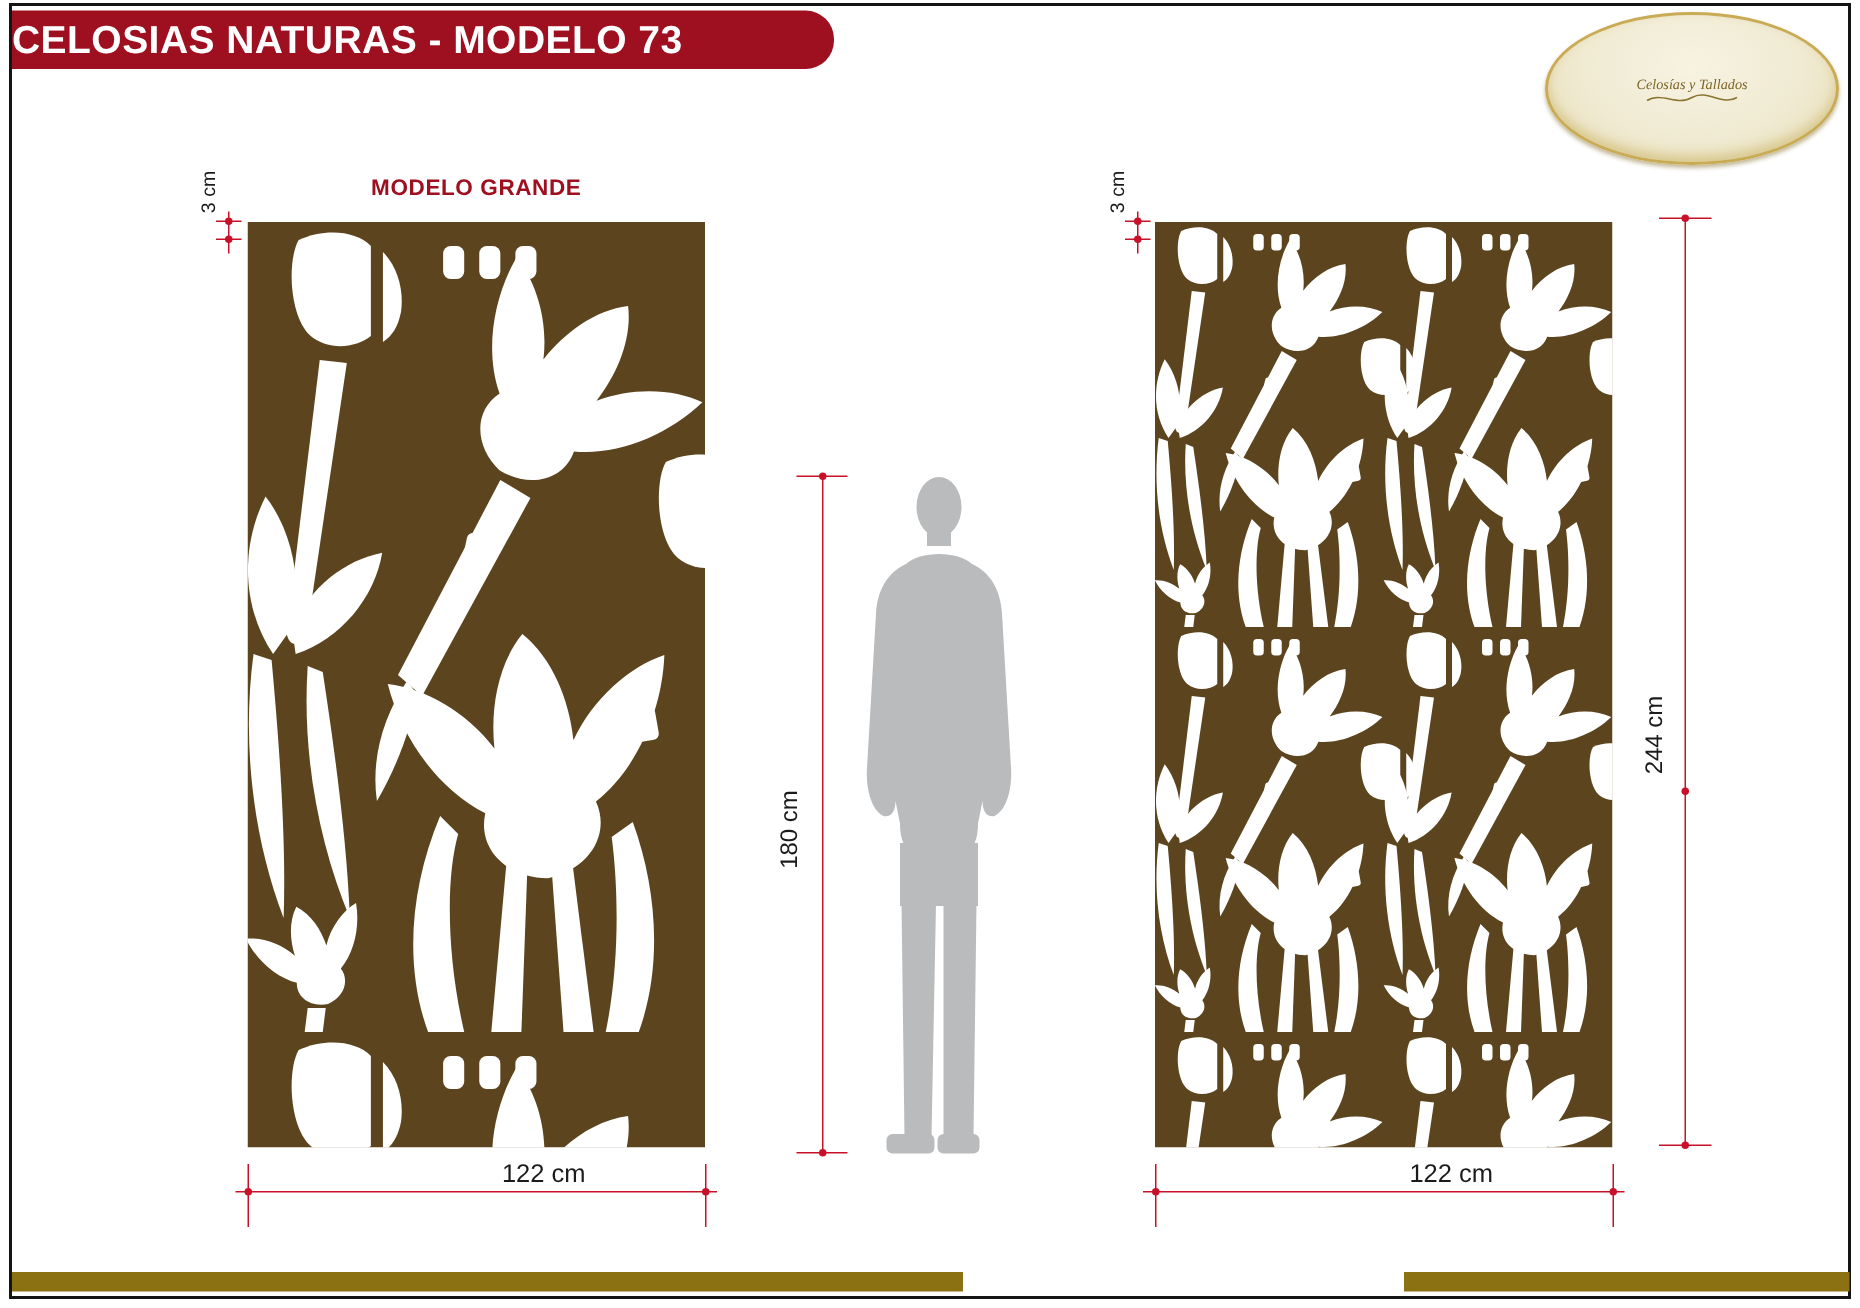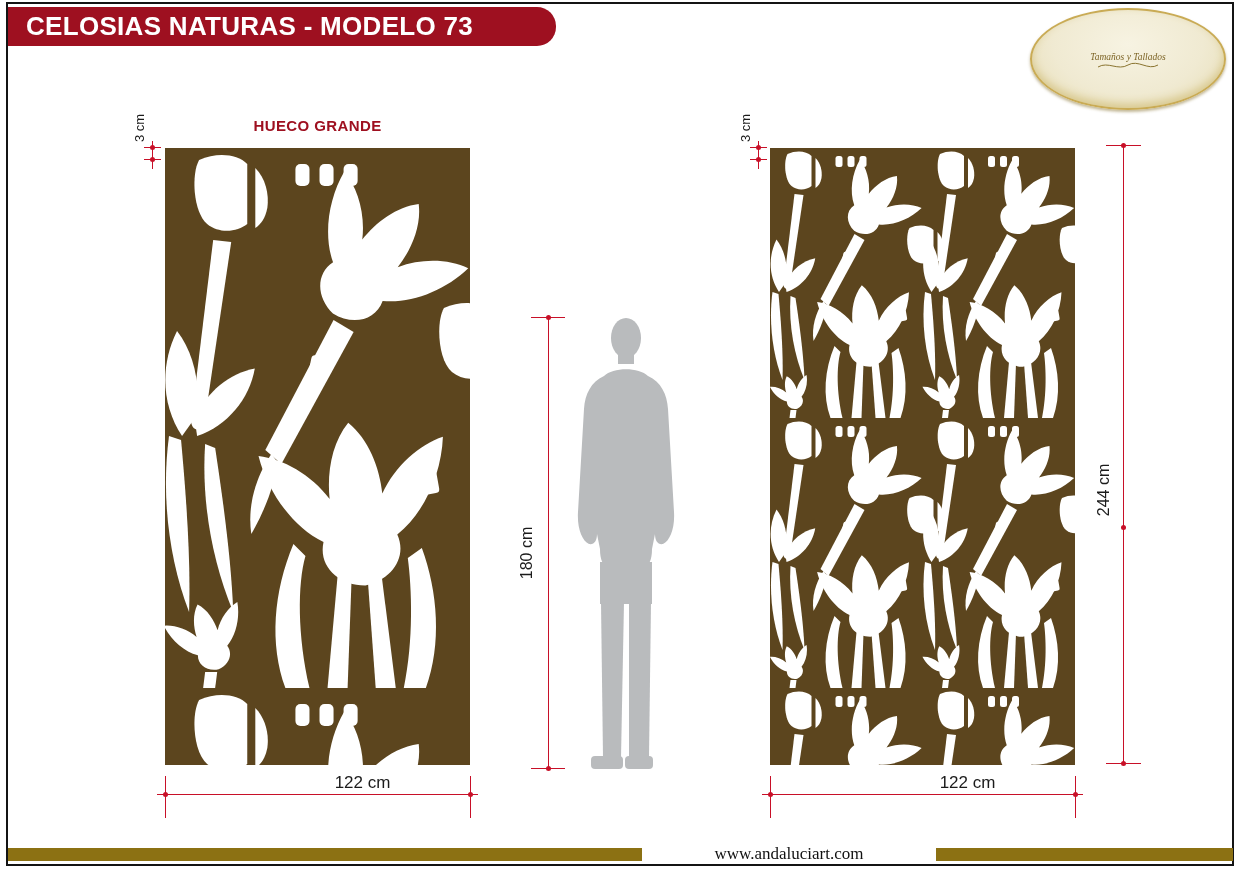--- a/index.html
+++ b/index.html
@@ -3,21 +3,21 @@
 <meta charset="utf-8">
 <style>
   html,body{margin:0;padding:0;background:#fff;}
   .page{position:relative;width:1240px;height:872px;background:#fff;overflow:hidden;
         font-family:"Liberation Sans",sans-serif;}
   .frame{position:absolute;left:6px;top:2px;width:1224px;height:860px;
          border:2px solid #141414;pointer-events:none;}
   
   .header-bar{position:absolute;left:8px;top:7px;width:548px;height:39px;
       background:var(--header-red);border-radius:0 19px 19px 0;
-      display:flex;align-items:center;padding-left:18px;box-sizing:border-box;}
+      display:flex;align-items:center;box-sizing:border-box;}
   .header-bar h1{margin:0;font-size:26px;font-weight:bold;color:#fff;letter-spacing:.3px;}
   .subtitle{position:absolute;left:34px;top:61px;font-size:19px;font-weight:bold;
       color:var(--accent-olive);}
   
   .logo{position:absolute;left:1030px;top:8px;width:192px;height:98px;border-radius:50%;
       background:radial-gradient(ellipse at 50% 35%, #f7f3e2 0%, var(--logo-cream) 55%, #e6dcb4 100%);
       border:2px solid #c9ab55;box-shadow:0 2px 3px rgba(120,95,20,.45), inset 0 -4px 8px #d8c88d;
       display:flex;flex-direction:column;align-items:center;justify-content:center;}
   .brand{font-family:"Liberation Serif",serif;font-style:italic;font-weight:bold;
       font-size:29px;color:#38321f;line-height:1;}
@@ -88,27 +88,27 @@
         <path d="M20,262 L26,262 L25,270 L19,270 Z"></path>
       </g>
     </defs>
   </svg>
 
   <div class="header-bar">
     <h1>CELOSIAS NATURAS - MODELO 73</h1>
   </div>
 
   <div class="logo">
-    <div class="tagline">Tamaños y Tallados</div>
+    <div class="tagline">Celosías y Tallados</div>
     <svg width="64" height="8" viewBox="0 0 64 8">
       <path d="M2,5 C12,-1 22,9 32,3 C42,-3 52,9 62,3" stroke="#8a7430" stroke-width="1" fill="none"></path>
     </svg>
   </div>
 
-  <div class="panel-title" style="left:165px">HUECO GRANDE</div>
+  <div class="panel-title" style="left:165px">MODELO GRANDE</div>
   <div class="panel" style="left:165px">
     <svg width="305" height="617" viewBox="0 0 152 308.5" preserveAspectRatio="none">
       <rect x="0" y="0" width="152" height="308.5" fill="var(--panel-brown)"></rect>
       <use href="#motif"></use>
       <use href="#motif" y="270"></use>
     </svg>
   </div>
 
   <div class="vlabel small" style="left:139px;top:128px">3 cm</div>
   <div class="dl" style="left:152px;top:141px;width:1px;height:28px"></div>
@@ -174,14 +174,13 @@
 
   <div class="dim-label center-305" style="left:770px;top:773px">122 cm</div>
   <div class="dl" style="left:762px;top:794px;width:321px;height:1px"></div>
   <div class="dl" style="left:770px;top:776px;width:1px;height:42px"></div>
   <div class="dl" style="left:1075px;top:776px;width:1px;height:42px"></div>
   <div class="ddot" style="left:768px;top:792px"></div>
   <div class="ddot" style="left:1073px;top:792px"></div>
 
   <div class="footer-bar-left"></div>
   <div class="footer-bar-right"></div>
-  <div class="footer-url">www.andaluciart.com</div>
 </div>
 
 </body></html>

